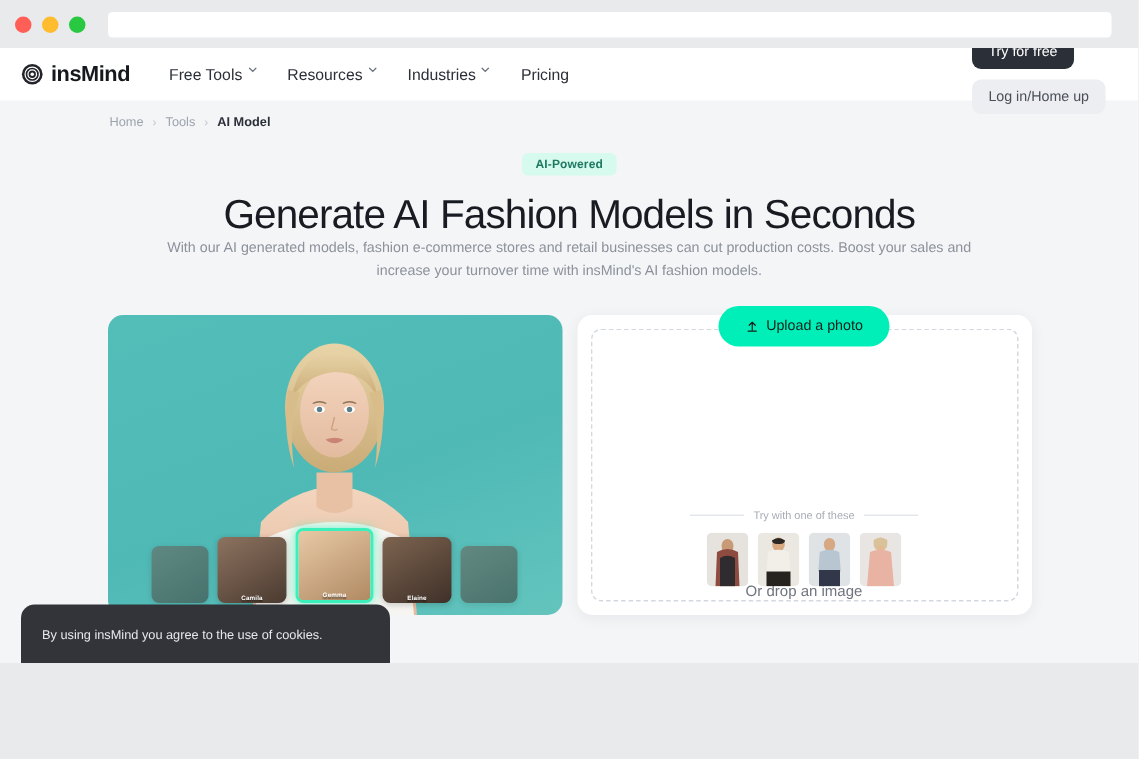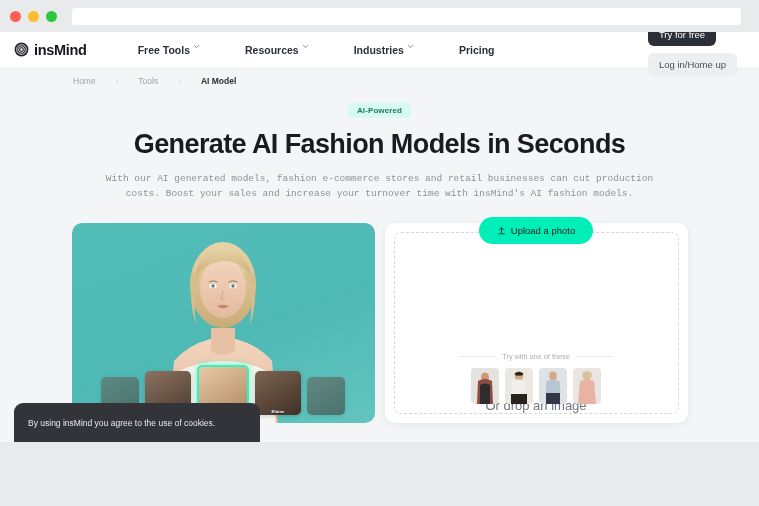--- a/index.html
+++ b/index.html
@@ -62,25 +62,24 @@
     font-weight: 700;
     color: #16181d;
     letter-spacing: -0.3px;
   }
   .nav { display: flex; align-items: center; gap: 20px; }
   .nav-item {
     display: flex;
     align-items: flex-start;
     gap: 3px;
     font-size: 10.5px;
-    font-weight: 700;
+    font-weight: 400;
     color: #2b2f38;
     cursor: pointer;
     white-space: nowrap;
-    margin-left: 25px;
   }
   .chev {
     width: 7px; height: 7px;
     display: inline-block;
     position: relative;
     top: -1px;
   }
   .chev svg { display: block; }
   .header-right {
     position: absolute;
@@ -112,21 +111,21 @@
     border: none;
     cursor: pointer;
     font-family: "Liberation Sans", sans-serif;
     white-space: nowrap;
   }
 
   
   .breadcrumb {
     display: flex;
     align-items: center;
-    gap: 20px;
+    gap: 6px;
     padding: 9px 0 0 73px;
     font-size: 8.5px;
     color: #9ca3ae;
   }
   .bc-link { color: #9ca3ae; cursor: pointer; }
   .bc-sep { color: #c2c7cf; font-size: 8px; }
   .bc-current { color: #2b2f38; font-weight: 700; }
 
   
   .hero-text { text-align: center; padding-top: 13px; }
@@ -135,33 +134,32 @@
     background: #d6faee;
     color: #1f7a62;
     font-size: 8px;
     font-weight: 700;
     padding: 3px 9px;
     border-radius: 4px;
     letter-spacing: 0.1px;
   }
   .hero-title {
     font-size: 27px;
-    font-weight: 700;
+    font-weight: 400;
     color: #181b21;
     margin-top: 11px;
     letter-spacing: -0.6px;
     line-height: 1.15;
   }
   .hero-sub {
     font-size: 9.5px;
     color: #8c919b;
     line-height: 1.55;
-    margin: 12px auto 0;
+    margin: 0 auto 0;
     width: 560px;
-    font-family: Liberation Mono, monospace;
   }
 
   
   .main-row {
     display: flex;
     justify-content: center;
     gap: 10px;
     margin-top: 22px;
     padding: 0 72px;
   }
@@ -256,21 +254,21 @@
     padding: 8px 18px;
     display: flex;
     align-items: center;
     gap: 5px;
     cursor: pointer;
     font-family: "Liberation Sans", sans-serif;
     margin-top: -16px;
   }
   .upload-btn svg { display: block; }
   .drop-hint {
-    font-size: 13px;
+    font-size: 10px;
     color: #6f747e;
     margin-top: 9px;
   }
   .try-block {
     position: absolute;
     bottom: 9px;
     left: 0;
     right: 0;
     display: flex;
     flex-direction: column;

